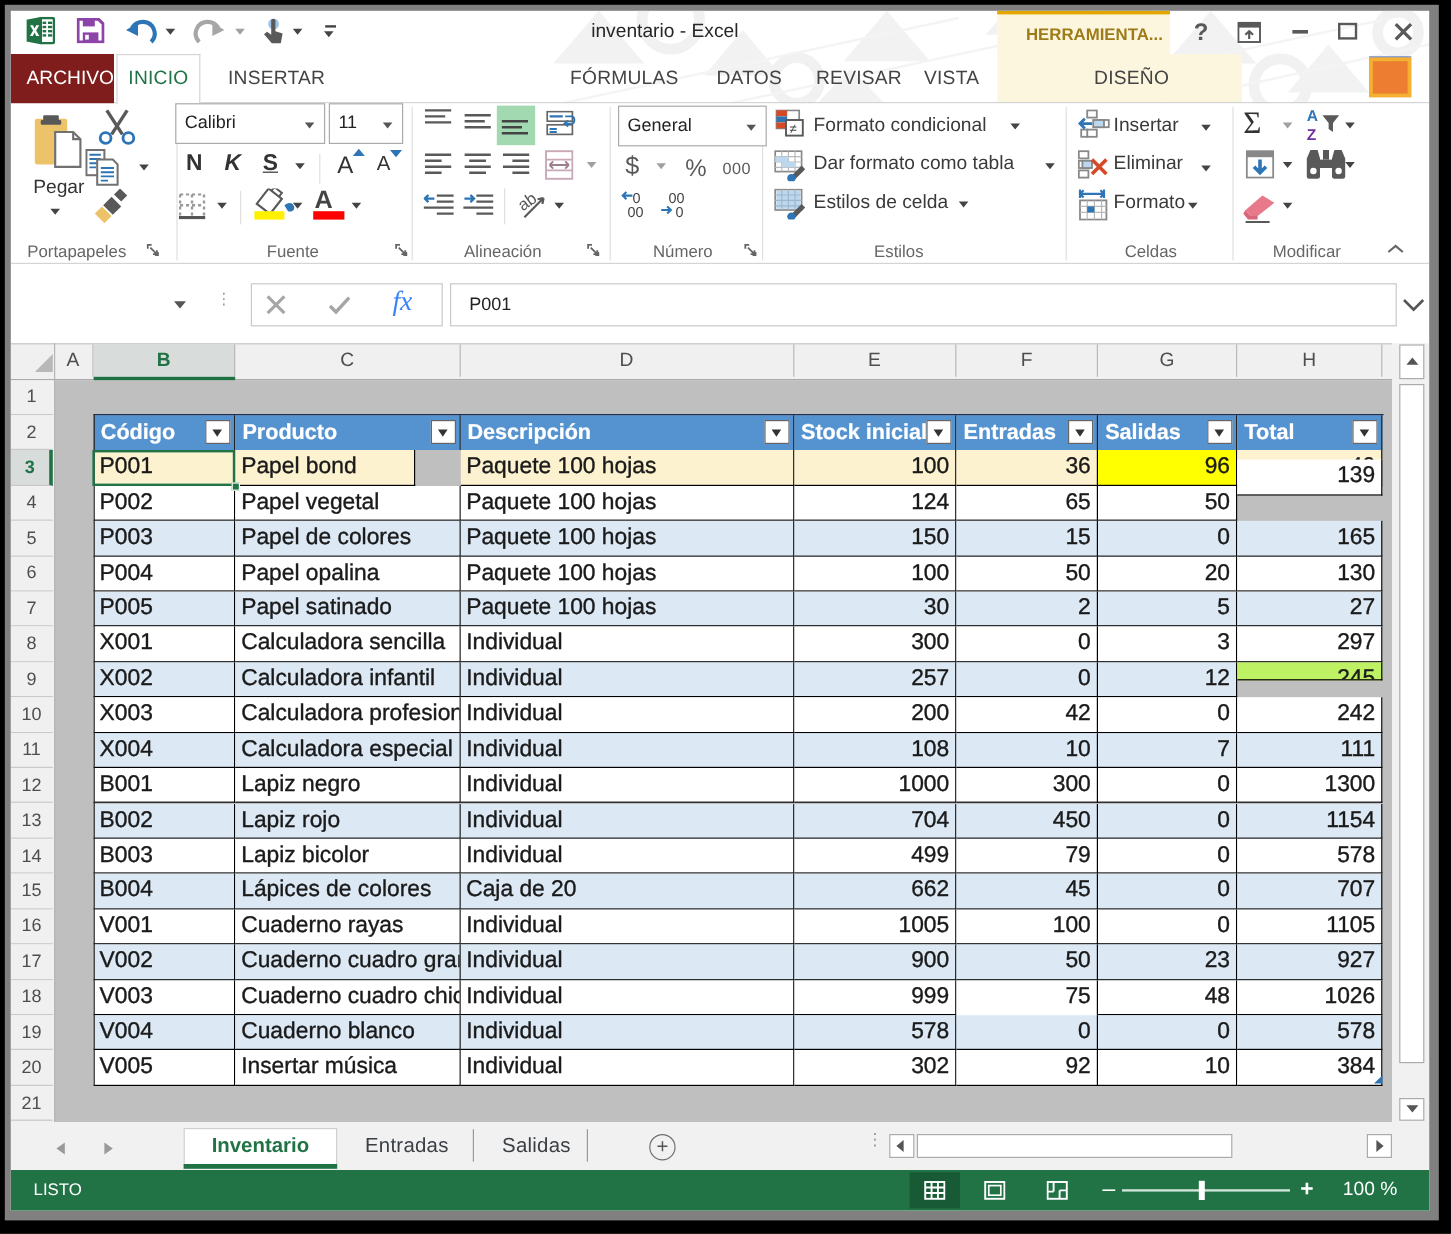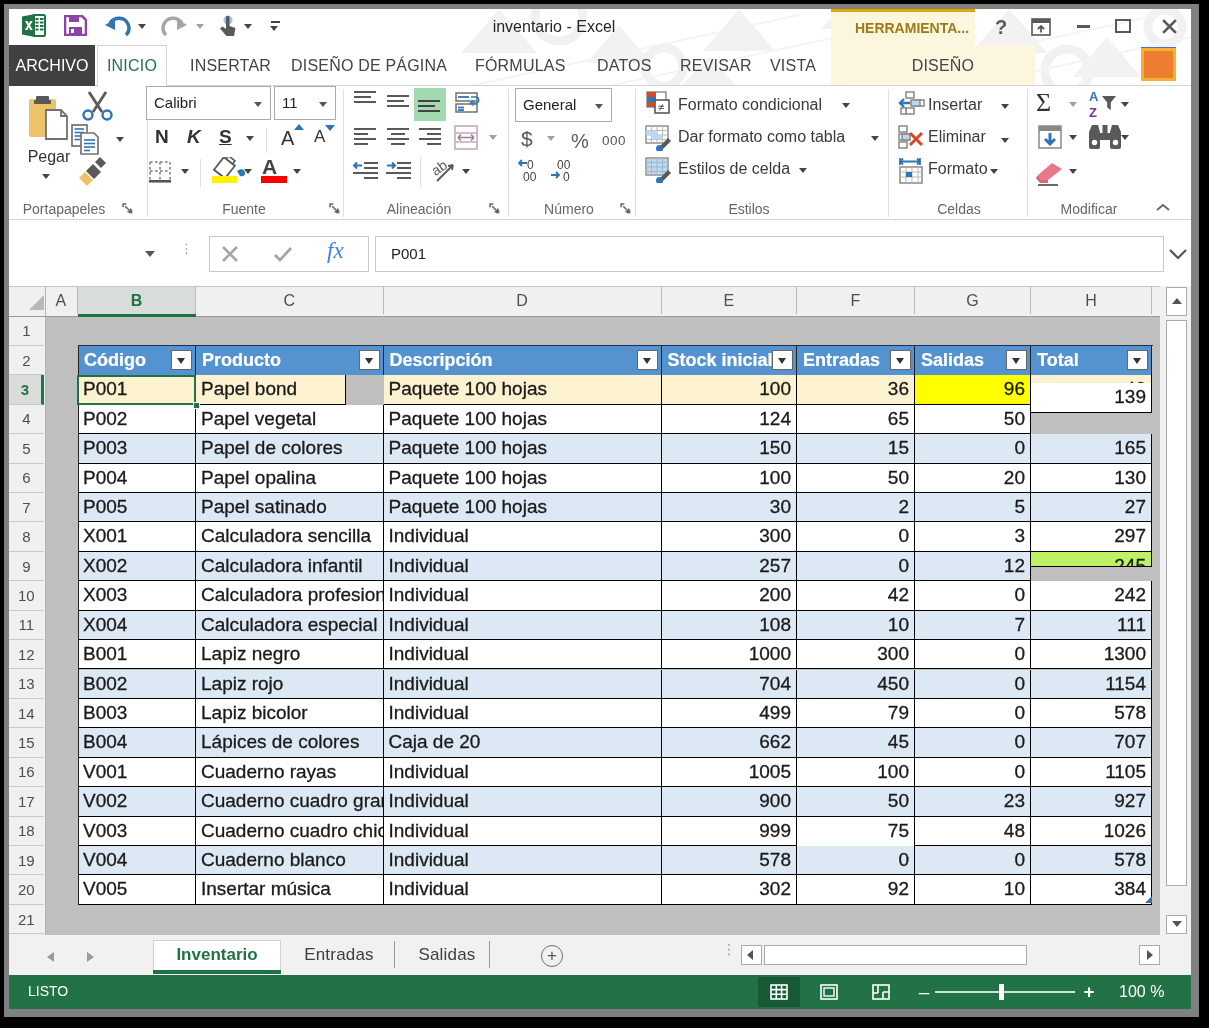--- a/index.html
+++ b/index.html
@@ -105,27 +105,26 @@
 <rect x="1" y="1" width="18" height="16" fill="none" stroke="#595959" stroke-width="1.6"></rect>
 <rect x="1" y="1" width="18" height="4" fill="#595959"></rect>
 <path d="M10 14.5 L10 8 M6.8 11 L10 8 L13.2 11" stroke="#595959" stroke-width="1.8" fill="none"></path>
 </svg>
 <div class="ab" style="left:1068px;top:16px;width:13px;height:2.6px;background:#595959"></div>
 <div class="ab" style="left:1106px;top:10px;width:16px;height:14px;border:2.2px solid #595959"></div>
 <svg class="ab" style="left:1152px;top:9px" width="17" height="17" viewBox="0 0 16 16">
 <path d="M2 2 L14 14 M14 2 L2 14" stroke="#595959" stroke-width="2.6"></path>
 </svg>
 <div class="ab" style="left:0;top:76px;width:1182px;height:1px;background:#D4D4D4"></div>
-<div class="ab" style="left:0;top:36px;width:86px;height:41px;background:#404040;color:#fff;text-align:center;line-height:41px;font-size:16px">ARCHIVO</div>
+<div class="ab" style="left:0;top:36px;width:86px;height:41px;background:#7f1d1d;color:#fff;text-align:right;line-height:41px;font-size:16px">ARCHIVO</div>
 <div class="ab" style="left:822px;top:36px;width:204px;height:40px;background:#FDF6DF"></div>
 <div class="ab tabtxt" style="left:822px;top:36px;width:204px;text-align:center;text-indent:20px;color:#444">DISEÑO</div>
 <div class="ab" style="left:88px;top:36px;width:70px;height:42px;background:#fff;border:1px solid #D4D4D4;border-bottom:none"></div>
 <div class="ab tabtxt" style="left:88px;top:36px;width:70px;text-align:center;color:#217346">INICIO</div>
 <div class="ab tabtxt" style="left:181px">INSERTAR</div>
-<div class="ab tabtxt" style="left:282px">DISEÑO DE PÁGINA</div>
 <div class="ab tabtxt" style="left:466px">FÓRMULAS</div>
 <div class="ab tabtxt" style="left:588px">DATOS</div>
 <div class="ab tabtxt" style="left:671px">REVISAR</div>
 <div class="ab tabtxt" style="left:761px">VISTA</div>
 <div class="ab" style="left:1132px;top:38px;width:35px;height:34px;border-top:1px solid #4472C4"></div>
 <div class="ab" style="left:1132px;top:39px;width:35px;height:33px;background:#ED7D31;border:3px solid #F3B031"></div>
 <div class="ab" style="left:0;top:210px;width:1182px;height:1px;background:#D4D4D4"></div>
 <div class="sepv" style="left:138px;top:80px;height:128px"></div>
 <div class="sepv" style="left:334px;top:80px;height:128px"></div>
 <div class="sepv" style="left:499px;top:80px;height:128px"></div>
@@ -296,21 +295,21 @@
 <svg class="ab" style="left:422px;top:148px" width="27" height="27" viewBox="0 0 27 27">
 <text x="1" y="16" font-size="14" fill="#595959" transform="rotate(-35 8 12)" font-family="Liberation Sans">ab</text>
 <path d="M6 24 L22 8 M22 8 L17 9 M22 8 L21 13" stroke="#595959" stroke-width="1.8" fill="none"></path>
 </svg>
 <div class="dd ab" style="left:453px;top:160px"></div>
 <div class="gl" style="left:330px;top:192px;width:160px;text-align:center">Alineación</div>
 <svg class="launch" style="left:480px;top:194px" width="11" height="11" viewBox="0 0 11 11">
 <path d="M1 4 L1 1 L4 1 M3 3 L8 8 M8 5 L8 8 L5 8" stroke="#666" stroke-width="1.4" fill="none"></path>
       <rect x="6.5" y="6.5" width="3" height="3" fill="#666"></rect>
     </svg>
-<div class="cbx" style="left:506px;top:79px;width:97px">General<span class="dd" style="border-top-color:#555"></span></div>
+<div class="cbx" style="left:506px;top:79px;width:124px">General<span class="dd" style="border-top-color:#555"></span></div>
 <div class="ab" style="left:512px;top:118px;font-size:21px;color:#595959">$</div>
 <div class="dd ddg ab" style="left:538px;top:127px"></div>
 <div class="ab" style="left:562px;top:121px;font-size:20px;color:#595959">%</div>
 <div class="ab" style="left:593px;top:124px;font-size:13.5px;color:#595959;letter-spacing:.5px">000</div>
 <svg class="ab" style="left:508px;top:149px" width="32" height="25" viewBox="0 0 32 25">
 <text x="10" y="11" font-size="12" fill="#444" font-family="Liberation Sans">0</text>
 <text x="6" y="23" font-size="12" fill="#444" font-family="Liberation Sans">00</text>
 <path d="M10 5 L2 5 M5 2 L2 5 L5 8" stroke="#2E75B6" stroke-width="1.8" fill="none"></path>
 </svg>
 <svg class="ab" style="left:540px;top:149px" width="32" height="25" viewBox="0 0 32 25">

